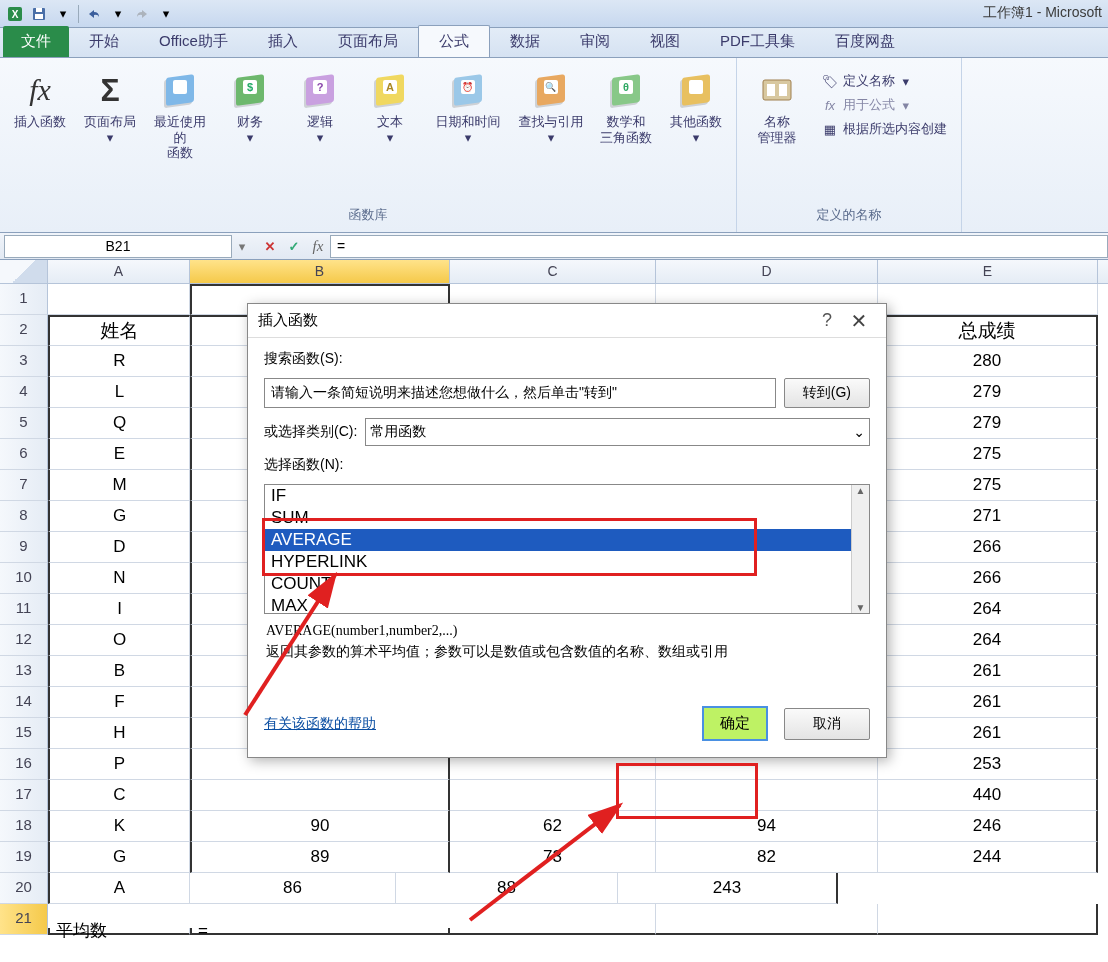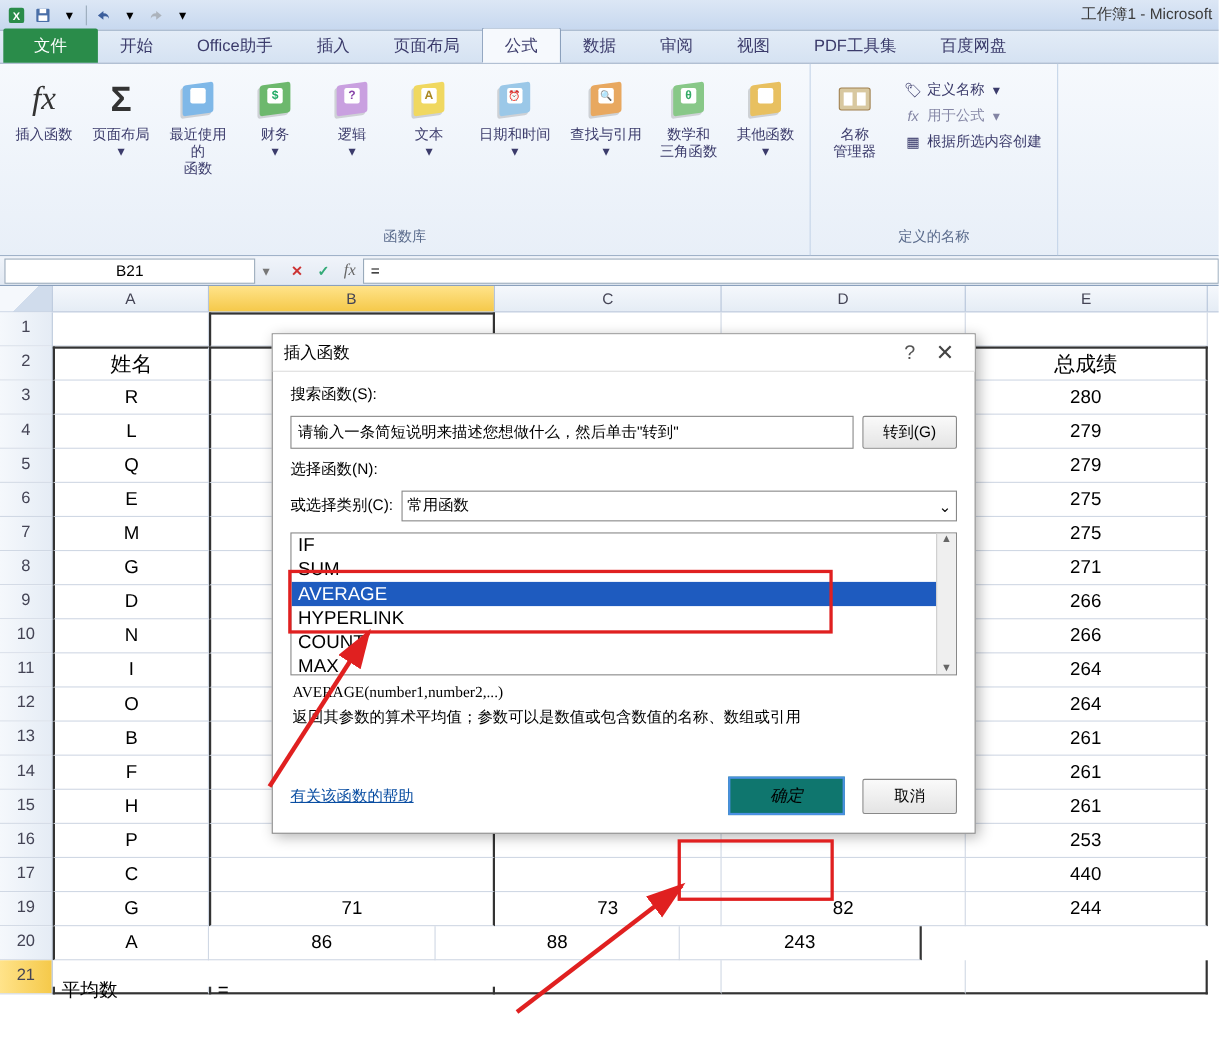--- a/index.html
+++ b/index.html
@@ -6,21 +6,21 @@
 body { background: #fff; width: 1108px; height: 962px; overflow: hidden; position: relative; font-size: 13px; }
 
 
 .titlebar { height: 28px; background: linear-gradient(#dce7f5, #c7d8ef); display: flex; align-items: center; padding: 0 4px; border-bottom: 1px solid #8ba0bc; }
 .titlebar .qat { display: flex; gap: 2px; align-items: center; }
 .qat-btn { width: 22px; height: 22px; display: flex; align-items: center; justify-content: center; border-radius: 2px; }
 .title-text { position: absolute; right: 6px; top: 4px; font-size: 14px; color: #3b3b3b; }
 
 
 .tabbar { height: 30px; background: linear-gradient(#e3ecf7, #d5e2f2); display: flex; align-items: flex-end; border-bottom: 1px solid #8ba0bc; }
-.tab-file { background: #217346; background: #1e6b3a; color: #fff; padding: 6px 28px; font-size: 15px; margin-left: 3px; border-radius: 2px 2px 0 0; }
+.tab-file { background: #217346; background: #1e6b3a; color: #fff; padding: 6px 18px; font-size: 15px; margin-left: 3px; border-radius: 2px 2px 0 0; }
 .tab-file { background: #2a8c4a; }
 .tab { padding: 6px 20px; font-size: 15px; color: #3b3b6b; cursor: pointer; }
 .tab.active { background: #f6f9fd; border: 1px solid #8ba0bc; border-bottom: none; border-radius: 2px 2px 0 0; }
 
 
 .ribbon { height: 175px; background: linear-gradient(#f6f9fd, #e8eff8); border-bottom: 1px solid #8ba0bc; display: flex; }
 .group { display: flex; flex-direction: column; align-items: center; padding: 4px 8px 2px; border-right: 1px solid #c5d4e8; }
 .group-items { display: flex; gap: 6px; flex: 1; align-items: flex-start; padding-top: 4px; }
 .group-label { font-size: 13px; color: #5a6b8c; padding: 4px 0 6px; }
 .big-btn { display: flex; flex-direction: column; align-items: center; gap: 4px; width: 64px; cursor: pointer; padding: 4px 2px; border-radius: 3px; }
@@ -76,21 +76,21 @@
 .dlg-select { flex:1; border:1px solid #888; padding:4px; font-size:14px; background:#fff; display:flex; justify-content:space-between; align-items:center;}
 .dlg-list-wrap { border: 1px solid #888; height: 130px; overflow: hidden; position: relative; display:flex;}
 .dlg-list { flex:1; overflow: hidden; font-family: "SimSun", monospace; font-size: 17px; }
 .dlg-list .item { padding: 1px 6px; cursor: pointer; }
 .dlg-list .item.sel { background: #1e5bbf; color: #fff; }
 .dlg-scroll { width:18px; background:#efefef; border-left:1px solid #ccc; display:flex; flex-direction:column; justify-content:space-between; align-items:center; font-size:10px; color:#666;}
 .dlg-desc { font-size: 14px; padding: 6px 2px; line-height:1.5; min-height: 70px; }
 .dlg-footer { display: flex; align-items: center; padding: 10px 16px 16px; }
 .dlg-footer .link { color: #0a4ea2; text-decoration: underline; font-size: 14px; cursor: pointer; }
 .dlg-footer .sp { flex: 1; }
-.dlg-ok { border: 2px solid #4a90e2; background: #0f766e; padding: 6px 36px; font-size: 15px; cursor: pointer; font-style: italic; }
+.dlg-ok { border: 2px solid #4a90e2; background: #bef264; padding: 6px 16px; font-size: 15px; cursor: pointer; }
 .redbox1 { position:absolute; border:3px solid #e02020; pointer-events:none; left:262px; top:518px; width:495px; height:58px; z-index:200;}
 .redbox2 { position:absolute; border:3px solid #e02020; pointer-events:none; left:616px; top:763px; width:142px; height:56px; z-index:200;}
 .arrow { position:absolute; z-index:150; pointer-events:none; }
 
 
 .book { width:36px; height:32px; position:relative; }
 .book .sp { position:absolute; width:28px; height:28px; border-radius:3px; left:4px; top:2px; transform: skewY(-8deg); box-shadow: -2px 2px 0 rgba(0,0,0,0.15);}
 .book .gl { position:absolute; width:14px; height:14px; border-radius:2px; left:11px; top:6px; background:#fff; display:flex; align-items:center; justify-content:center; font-size:11px; font-weight:bold;}
 </style>
 </head>
@@ -407,23 +407,31 @@
       </div>
       <div class="row">
         <div class="rh">17</div>
         <div class="cell A bA" style="border-left:2px solid #333;">C</div>
         <div class="cell B" style=""></div>
         <div class="cell C" style=""></div>
         <div class="cell D" style=""></div>
         <div class="cell E" style="border-right:2px solid #333;">440</div>
       </div>
       <div class="row">
+        <div class="rh">18</div>
+        <div class="cell A bA" style="border-left:2px solid #333;">K</div>
+        <div class="cell B" style="">90</div>
+        <div class="cell C" style="">62</div>
+        <div class="cell D" style="">94</div>
+        <div class="cell E" style="border-right:2px solid #333;">246</div>
+      </div>
+      <div class="row">
         <div class="rh">19</div>
         <div class="cell A bA" style="border-left:2px solid #333;">G</div>
-        <div class="cell B" style="">71</div>
+        <div class="cell B" style="">89</div>
         <div class="cell C" style="">73</div>
         <div class="cell D" style="">82</div>
         <div class="cell E" style="border-right:2px solid #333;">244</div>
       </div>
       <div class="row">
         <div class="rh">20</div>
         <div class="cell A bA" style="border-left:2px solid #333;">A</div>
         <div class="cell C" style="">86</div>
         <div class="cell D" style="">88</div>
         <div class="cell E" style="border-right:2px solid #333;">243</div>
@@ -447,29 +455,29 @@
   </div>
   <div class="dlg-body">
     <div class="dlg-row">
         <label>搜索函数(S):</label>
       </div>
     <div class="dlg-row">
       <div class="dlg-text">请输入一条简短说明来描述您想做什么，然后单击"转到"</div>
       <button class="dlg-btn">转到(G)</button>
     </div>
     <div class="dlg-row">
-        <label>选择函数(N):</label>
-      </div>
-    <div class="dlg-row">
       <label>或选择类别(C):</label>
       <div class="dlg-select">
           <span>常用函数</span>
           <span>⌄</span>
         </div>
     </div>
+    <div class="dlg-row">
+        <label>选择函数(N):</label>
+      </div>
     <div class="dlg-list-wrap">
       <div class="dlg-list" id="fnlist">
           <div class="item">IF</div>
           <div class="item">SUM</div>
           <div class="item sel">AVERAGE</div>
           <div class="item">HYPERLINK</div>
           <div class="item">COUNT</div>
           <div class="item">MAX</div>
           <div class="item">SIN</div>
         </div>

